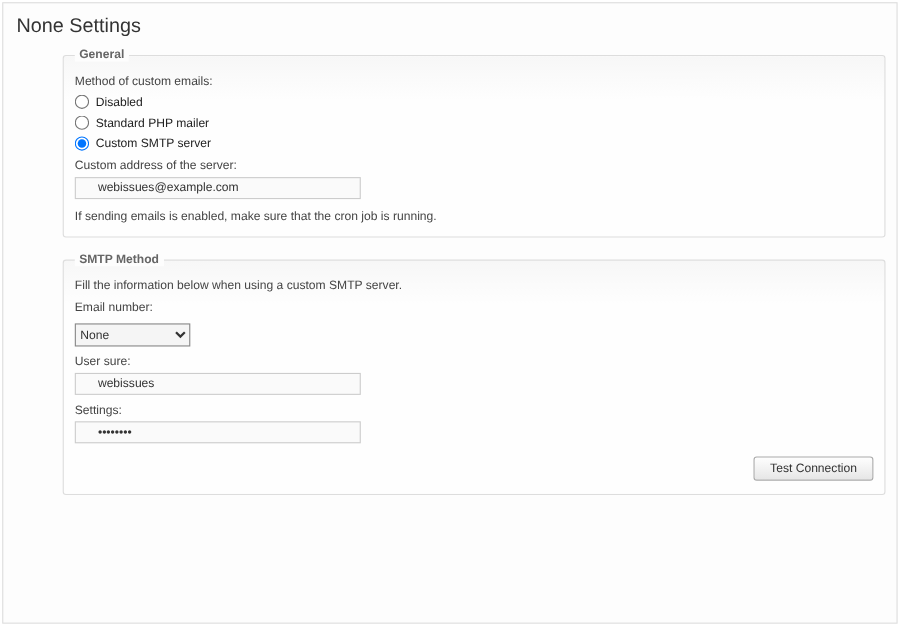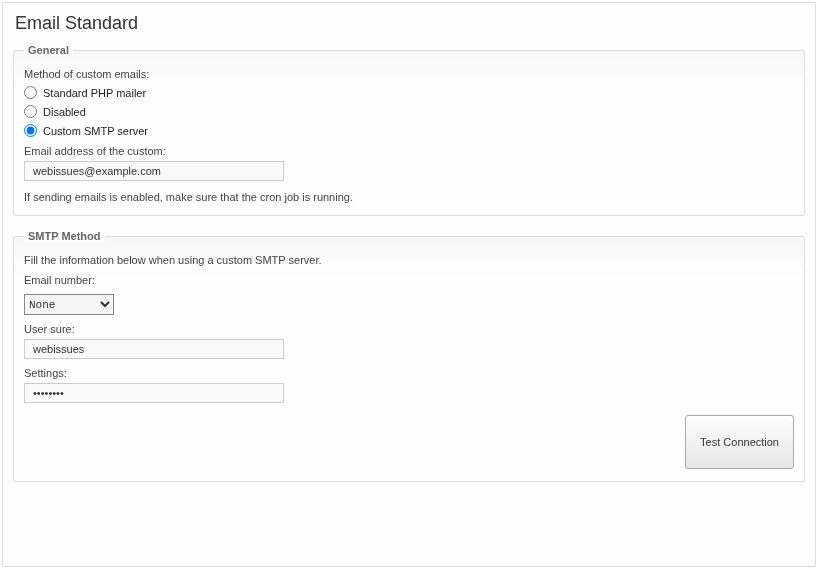--- a/index.html
+++ b/index.html
@@ -23,20 +23,21 @@
   color: #333;
   margin: 2px 0 10px 2px;
   font-family: "Trebuchet MS", Verdana, sans-serif;
 }
 fieldset {
   border: 1px solid #ddd;
   border-radius: 3px;
   padding: 8px 10px 12px 10px;
   margin-bottom: 14px;
   background: linear-gradient(#f7f7f7, #fefefe 40px);
+  margin-left: 44px;
 }
 legend {
   font-weight: bold;
   font-size: 11px;
   color: #666;
   padding: 0 4px;
   background: #fdfdfd;
 }
 .label-line {
   margin: 4px 0 6px 0;
@@ -64,78 +65,78 @@
   margin: 8px 0 4px 0;
 }
 .field-block .fl {
   display: block;
   margin-bottom: 4px;
   color: #444;
 }
 input[type="text"], input[type="password"] {
   border: 1px solid #ccc;
   background: #fafafa;
-  padding: 2px 8px;
+  padding: 2px 20px;
   font-family: Verdana, Geneva, sans-serif;
   font-size: 11px;
   color: #333;
   width: 260px;
   height: 20px;
 }
 select {
   border: 1px solid #888;
   background: #f5f5f5;
-  font-family: Liberation Mono, monospace;
+  font-family: Liberation Sans, sans-serif;
   font-size: 11px;
   color: #333;
   height: 21px;
-  width: 90px;
+  width: 105px;
 }
 .btn-row {
   text-align: right;
   margin-top: 12px;
 }
 button {
   font-family: Verdana, Geneva, sans-serif;
   font-size: 11px;
   color: #333;
-  padding: 20px 14px;
+  padding: 4px 14px;
   border: 1px solid #aaa;
   border-radius: 3px;
   background: linear-gradient(#fefefe, #e6e6e6);
   cursor: pointer;
 }
 </style>
 </head>
 <body>
 
 <div class="panel">
 
-  <h1>Email Standard</h1>
+  <h1>None Settings</h1>
 
   <fieldset>
     <legend>General</legend>
 
     <div class="label-line">Method of custom emails:</div>
 
     <div class="radio-row">
+      <input type="radio" name="method" id="m-disabled" style="">
+      <label for="m-disabled">Disabled</label>
+    </div>
+    <div class="radio-row">
       <input type="radio" name="method" id="m-php" style="">
       <label for="m-php">Standard PHP mailer</label>
-    </div>
-    <div class="radio-row">
-      <input type="radio" name="method" id="m-disabled" style="">
-      <label for="m-disabled">Disabled</label>
     </div>
     <div class="radio-row">
       <input type="radio" name="method" id="m-smtp" checked="" style="">
       <label for="m-smtp">Custom SMTP server</label>
     </div>
 
     <div class="field-block">
-      <span class="fl">Email address of the custom:</span>
+      <span class="fl">Custom address of the server:</span>
       <input type="text" value="webissues@example.com" style="">
     </div>
 
     <div class="note">If sending emails is enabled, make sure that the cron job is running.</div>
   </fieldset>
 
   <fieldset>
     <legend>SMTP Method</legend>
 
     <div class="label-line">Fill the information below when using a custom SMTP server.</div>

